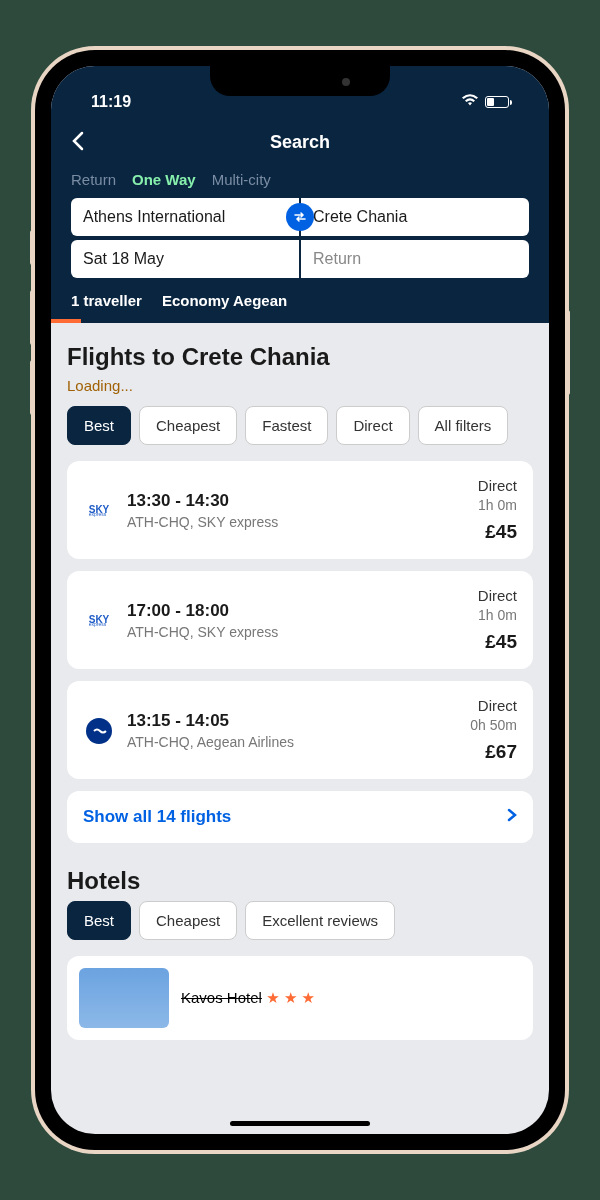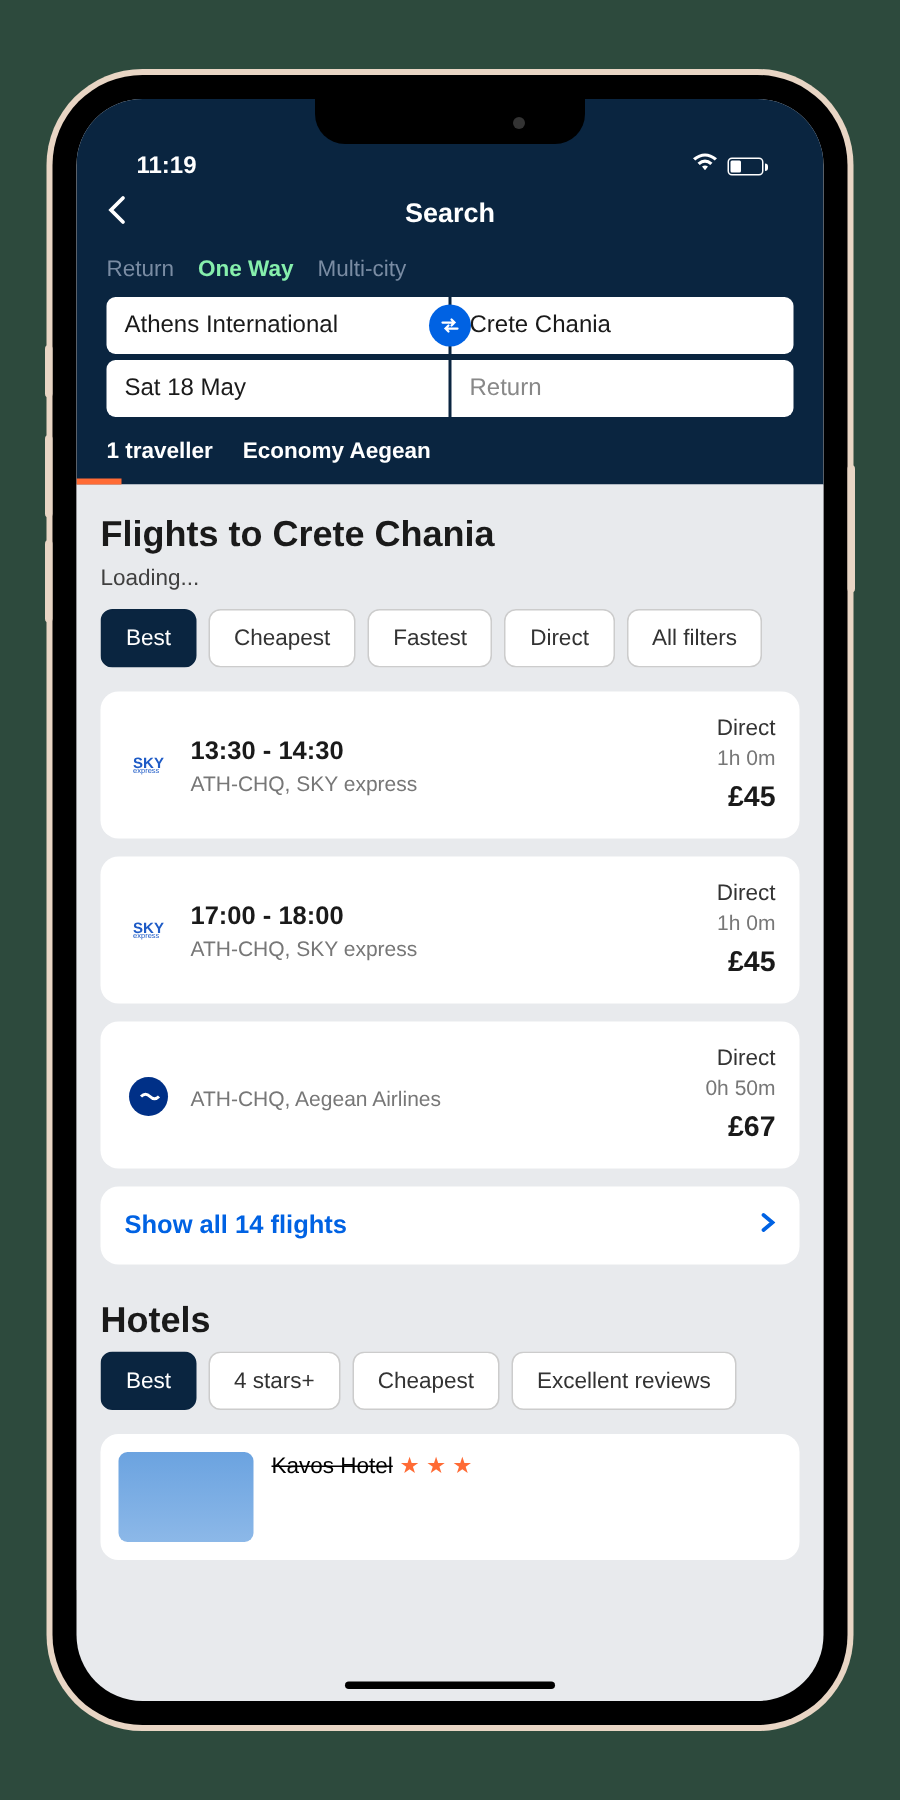--- a/index.html
+++ b/index.html
@@ -7,61 +7,61 @@
     .phone-frame { width: 530px; height: 1100px; background: #000; border-radius: 60px; padding: 16px; position: relative; box-shadow: 0 0 0 4px #e8d5c4; }
     .side-btn { position: absolute; background: #e8d5c4; border-radius: 3px; }
     .side-btn.left1 { left: -5px; top: 180px; width: 5px; height: 35px; }
     .side-btn.left2 { left: -5px; top: 240px; width: 5px; height: 55px; }
     .side-btn.left3 { left: -5px; top: 310px; width: 5px; height: 55px; }
     .side-btn.right1 { right: -5px; top: 260px; width: 5px; height: 85px; }
     .notch { position: absolute; top: 16px; left: 50%; transform: translateX(-50%); width: 180px; height: 30px; background: #000; border-radius: 0 0 20px 20px; z-index: 10; }
     .notch::after { content: ''; position: absolute; right: 40px; top: 12px; width: 8px; height: 8px; background: #333; border-radius: 50%; }
     .screen { width: 100%; height: 100%; background: #e8eaed; border-radius: 44px; overflow: hidden; position: relative; }
     .header { background: #0a2540; color: #fff; padding: 18px 20px 0 20px; }
-    .status-bar { display: flex; justify-content: space-between; align-items: flex-end; height: 36px; padding: 0 20px; font-weight: 600; }
+    .status-bar { display: flex; justify-content: space-between; align-items: center; height: 36px; padding: 0 20px; font-weight: 600; }
     .status-icons { display: flex; gap: 6px; align-items: center; }
     .nav-header { display: flex; align-items: center; justify-content: center; position: relative; padding: 12px 0 18px 0; }
     .back-chevron { position: absolute; left: 0; font-size: 24px; }
     .nav-title { font-size: 18px; font-weight: 600; }
     .trip-tabs { display: flex; gap: 16px; font-size: 15px; padding-bottom: 10px; }
     .trip-tab { color: #7a8ca3; font-weight: 500; }
     .trip-tab.active { color: #86efac; font-weight: 700; }
     .airport-row { display: flex; gap: 2px; position: relative; margin-bottom: 4px; }
     .airport-input { flex: 1; background: #fff; color: #1a1a1a; padding: 10px 12px; font-size: 16px; border-radius: 6px; }
     .airport-input:first-child { border-radius: 6px 0 0 6px; }
     .airport-input:last-child { border-radius: 0 6px 6px 0; }
     .swap-btn { position: absolute; left: 50%; top: 50%; transform: translate(-50%, -50%); width: 28px; height: 28px; background: #0062e3; border-radius: 50%; display: flex; align-items: center; justify-content: center; color: #fff; font-size: 14px; z-index: 2; }
     .date-row { display: flex; gap: 2px; margin-bottom: 14px; }
     .date-input { flex: 1; background: #fff; color: #1a1a1a; padding: 10px 12px; font-size: 16px; border-radius: 6px; }
     .date-input:first-child { border-radius: 6px 0 0 6px; }
     .date-input:last-child { border-radius: 0 6px 6px 0; color: #888; }
     .options-row { display: flex; gap: 20px; font-size: 15px; font-weight: 600; padding-bottom: 14px; position: relative; }
     .indicator { position: absolute; bottom: 0; left: -20px; width: 30px; height: 4px; background: #ff6b35; }
     .content { padding: 20px 16px; background: #e8eaed; }
     .section-title { font-size: 24px; font-weight: 700; color: #1a1a1a; margin-bottom: 6px; }
-    .loading { color: #404040; font-size: 15px; margin-bottom: 12px; }
+    .loading { color: #a16207; font-size: 15px; margin-bottom: 12px; }
     .filter-row { display: flex; gap: 8px; margin-bottom: 16px; overflow: hidden; }
     .filter-chip { padding: 10px 16px; border-radius: 8px; font-size: 15px; font-weight: 500; border: 1px solid #ccc; background: #fff; color: #333; white-space: nowrap; }
     .filter-chip.active { background: #0a2540; color: #fff; border-color: #0a2540; }
     .flight-card { background: #fff; border-radius: 12px; padding: 16px; margin-bottom: 12px; display: flex; gap: 12px; align-items: center; }
     .airline-logo { width: 32px; height: 20px; display: flex; align-items: center; justify-content: center; flex-shrink: 0; margin-top: 2px; }
     .sky-logo { font-size: 10px; font-weight: 800; color: #1e5bc6; line-height: 0.7; }
     .sky-logo span { font-size: 5px; display: block; font-weight: 400; }
     .aegean-logo { width: 26px; height: 26px; background: #003087; border-radius: 50%; display: flex; align-items: center; justify-content: center; color: #fff; font-size: 12px; }
     .flight-info { flex: 1; }
     .flight-times { font-size: 17px; font-weight: 700; color: #1a1a1a; }
     .flight-route { font-size: 14px; color: #777; margin-top: 3px; }
     .flight-meta { text-align: right; }
     .flight-stops { font-size: 15px; color: #333; }
     .flight-duration { font-size: 14px; color: #777; margin-top: 3px; }
     .flight-price { font-size: 19px; font-weight: 700; color: #1a1a1a; margin-top: 8px; }
     .show-all { background: #fff; border-radius: 12px; padding: 16px 16px; display: flex; justify-content: space-between; align-items: center; margin-bottom: 24px; }
     .show-all-text { color: #0062e3; font-size: 17px; font-weight: 700; }
     .show-all-chevron { color: #0062e3; font-size: 16px; }
-    .hotel-card { background: #fff; border-radius: 12px; padding: 12px; display: flex; gap: 12px; }
+    .hotel-card { background: #fff; border-radius: 12px; padding: 12px; display: flex; gap: 12px; align-items: center; }
     .hotel-img { width: 90px; height: 60px; background: linear-gradient(#6ba3e0, #8cb8e8); border-radius: 6px; }
     .hotel-name { font-size: 15px; font-weight: 500; text-decoration: line-through; }
     .stars { color: #ff6b35; font-size: 15px; }
     .home-ind { position: absolute; bottom: 8px; left: 50%; transform: translateX(-50%); width: 140px; height: 5px; background: #000; border-radius: 3px; }
     .wifi-icon { display: inline-block; }
     .battery-icon { display: inline-block; width: 24px; height: 12px; border: 1.5px solid #fff; border-radius: 3px; position: relative; }
     .battery-icon::after { content: ''; position: absolute; right: -4px; top: 3px; width: 2px; height: 5px; background: #fff; border-radius: 0 2px 2px 0; }
     .battery-icon::before { content: ''; position: absolute; left: 1px; top: 1px; width: 7px; height: 8px; background: #fff; border-radius: 1px; }
   </style>
 </head>
@@ -168,20 +168,21 @@
 
       <div class="flight-card">
         <div class="airline-logo">
           <div class="aegean-logo">
             <svg width="16" height="16" viewBox="0 0 16 16">
                 <path d="M3 8 Q6 5 9 8 Q12 11 15 8" stroke="#fff" stroke-width="2" fill="none"></path>
               </svg>
           </div>
         </div>
         <div class="flight-info">
+          <div class="flight-times">13:15 - 14:05</div>
           <div class="flight-route">ATH-CHQ, Aegean Airlines</div>
         </div>
         <div class="flight-meta">
           <div class="flight-stops">Direct</div>
           <div class="flight-duration">0h 50m</div>
           <div class="flight-price">£67</div>
         </div>
       </div>
 
       <div class="show-all">
@@ -189,21 +190,20 @@
         <span class="show-all-chevron">
           <svg width="10" height="14" viewBox="0 0 10 14">
               <path d="M2 2 L8 7 L2 12" stroke="#0062e3" stroke-width="2.5" fill="none" stroke-linecap="round"></path>
             </svg>
         </span>
       </div>
 
       <h2 class="section-title">Hotels</h2>
       <div class="filter-row">
         <span class="filter-chip active">Best</span>
-        <span class="filter-chip">4 stars+</span>
         <span class="filter-chip">Cheapest</span>
         <span class="filter-chip">Excellent reviews</span>
       </div>
       <div class="hotel-card">
         <div class="hotel-img"></div>
         <div>
           <span class="hotel-name">Kavos Hotel</span>
           <span class="stars"> ★ ★ ★</span>
         </div>
       </div>

